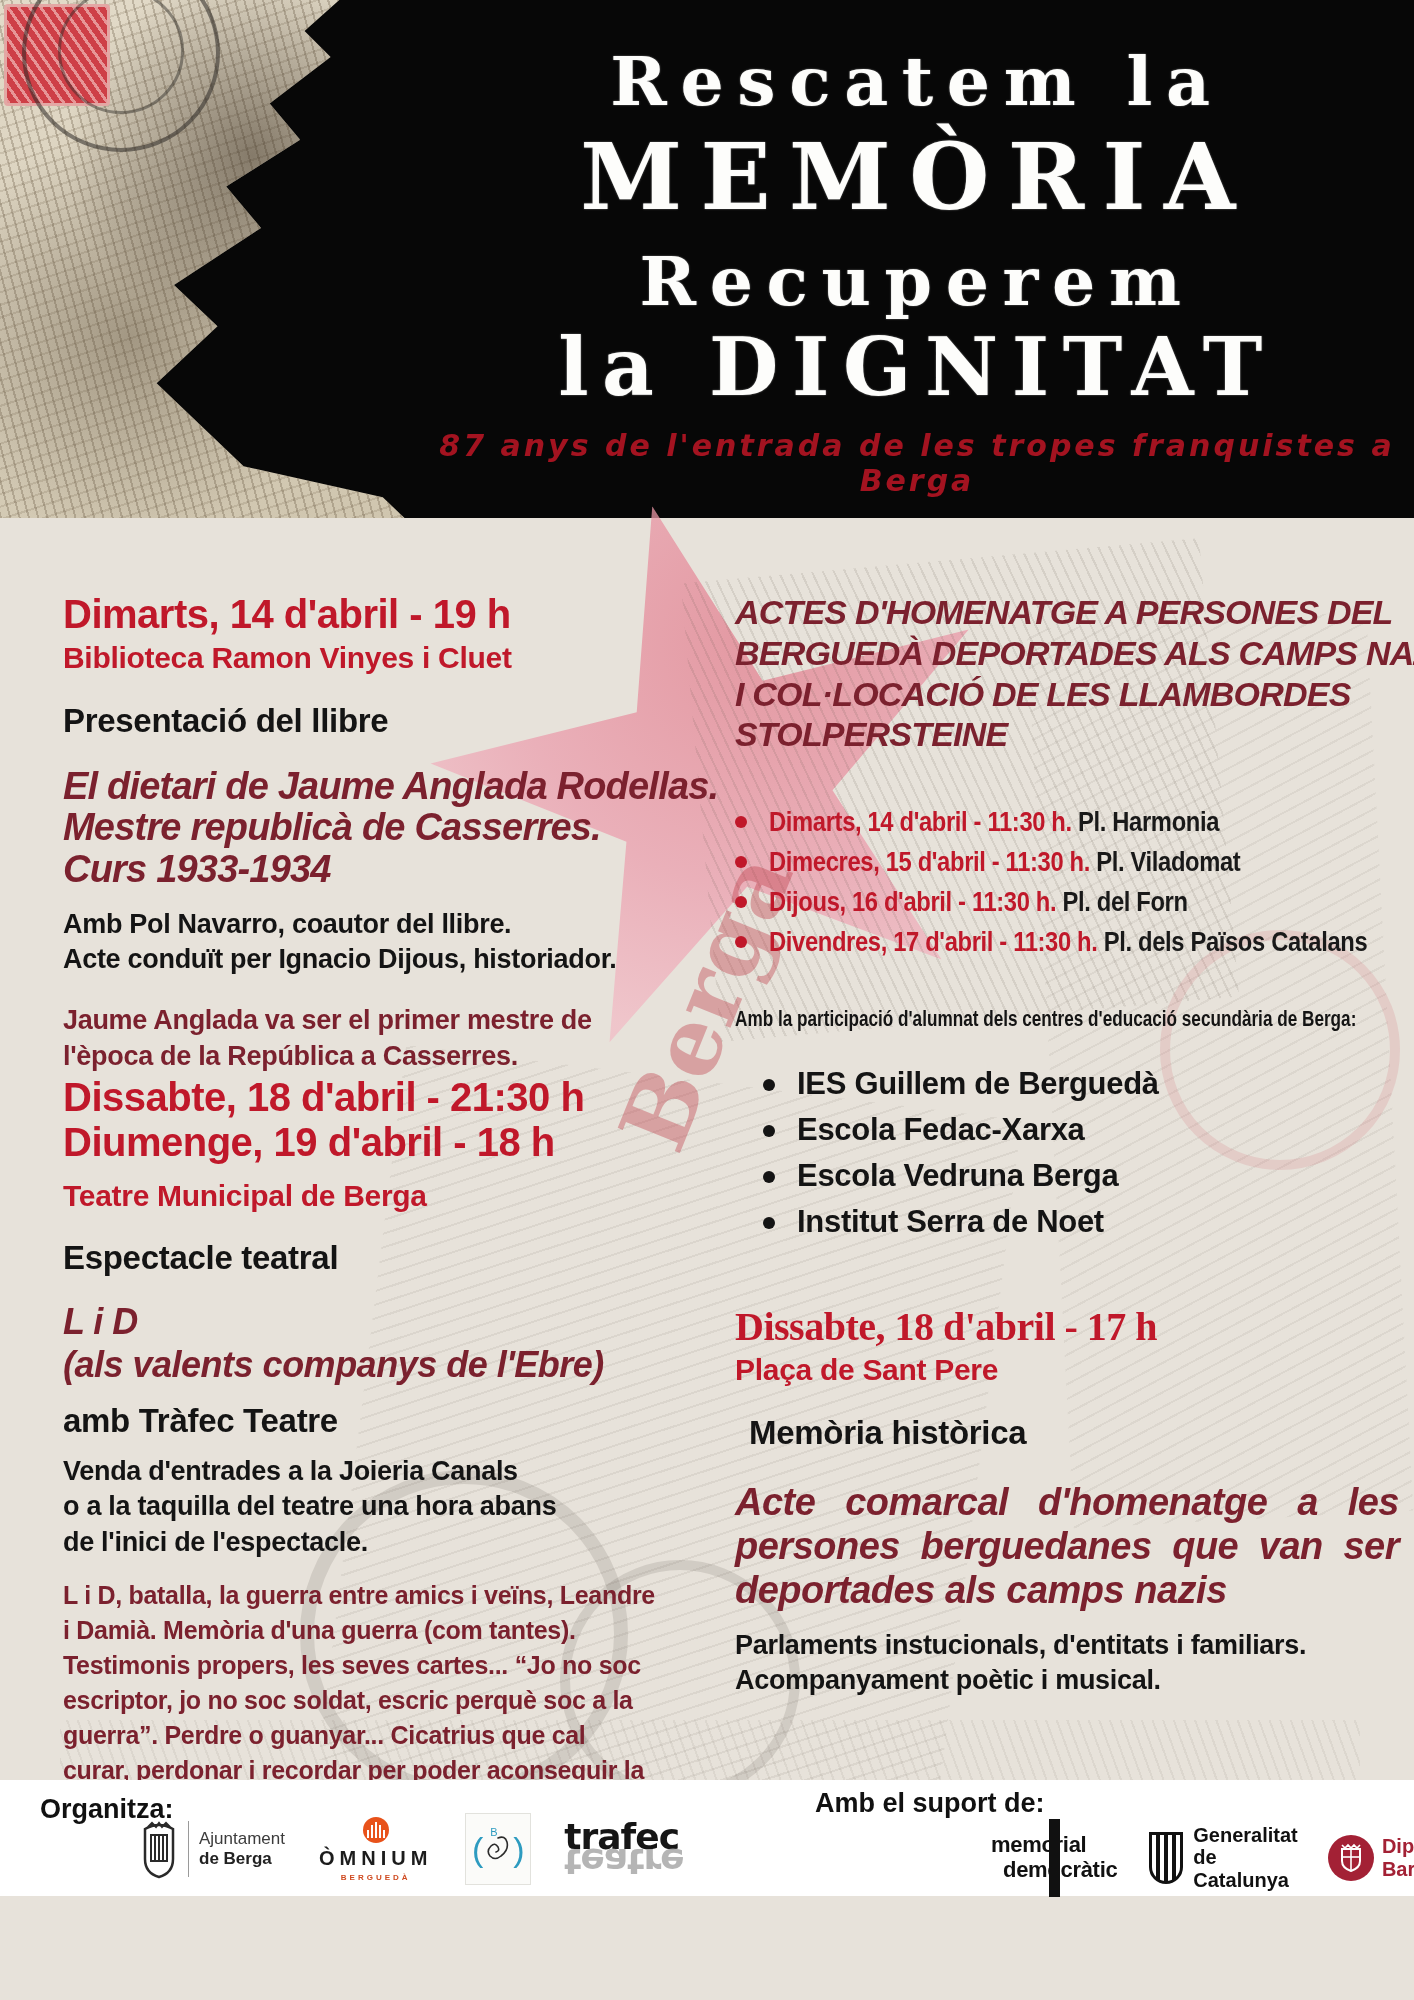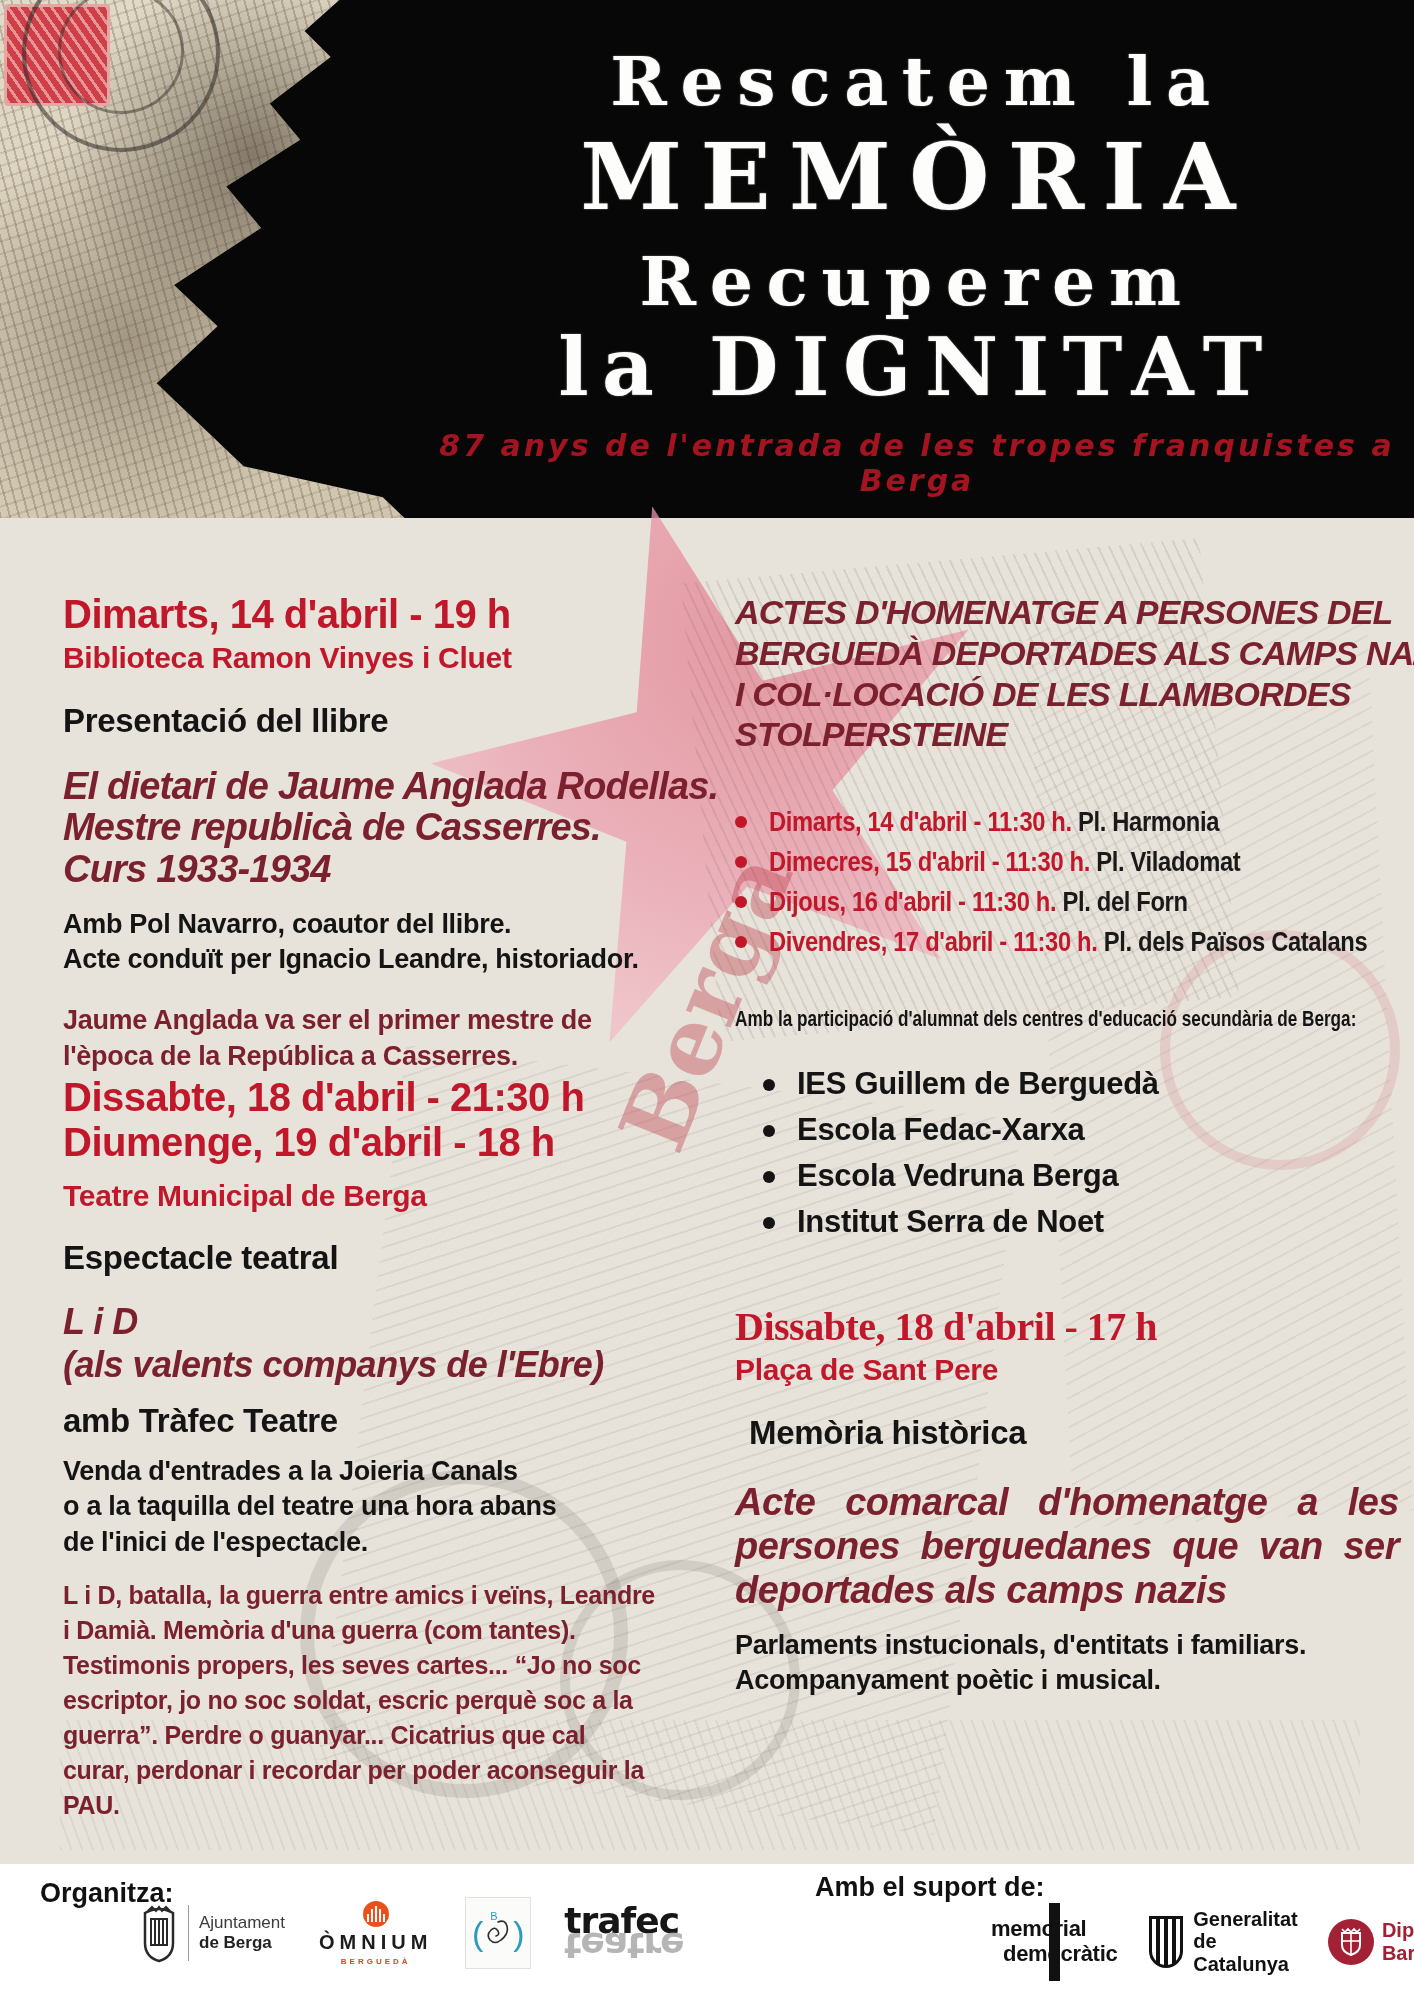--- a/index.html
+++ b/index.html
@@ -84,21 +84,21 @@
   .sched{list-style:none;margin:0;padding:0;}
   .sched li{display:flex;align-items:baseline;margin-bottom:9px;}
   .dot{width:12px;height:12px;border-radius:50%;background:#c0182a;flex:0 0 12px;margin-right:22px;position:relative;top:-3px;}
   .dot.blackdot{background:#141414;}
   .sq{transform:scaleX(.88);transform-origin:0 50%;white-space:nowrap;font-size:27px;font-weight:700;letter-spacing:-.4px;}
   .schools{list-style:none;margin:0;padding:0 0 0 28px;}
   .schools li{display:flex;align-items:baseline;margin-bottom:10px;font-size:31px;font-weight:700;color:#141414;letter-spacing:-.3px;}
   .participation{font-size:22px;font-weight:700;color:#141414;transform:scaleX(.78);transform-origin:0 50%;white-space:nowrap;}
   .acte-title{font-size:38px;font-weight:700;font-style:italic;line-height:1.16;text-align:justify;letter-spacing:-.5px;}
   
-  .footer{position:absolute;left:0;top:1864px;width:1414px;height:136px;background:#ffffff;}
+  .footer{position:absolute;left:0;top:1780px;width:1414px;height:116px;background:#ffffff;}
   .org-label{position:absolute;left:40px;top:14px;font-size:27px;font-weight:700;color:#111;}
   .sup-label{position:absolute;left:815px;top:8px;font-size:27px;font-weight:700;color:#111;}
   .logo-row{position:absolute;display:flex;align-items:center;}
   .row-org{left:140px;top:34px;gap:34px;}
   .row-sup{left:985px;top:44px;gap:26px;}
   .aj{display:flex;align-items:center;gap:10px;}
   .crest{width:38px;height:60px;}
   .aj-div{width:1px;height:56px;background:#9a9a9a;}
   .aj-text{font-size:17px;line-height:1.15;color:#3c3c3c;}
   .aj-text b{color:#222;}
@@ -158,21 +158,21 @@
     <div class="h-date red">Dimarts, 14 d'abril - 19 h</div>
     <div class="h-venue red">Biblioteca Ramon Vinyes i Cluet</div>
     <div class="h-kind">Presentació del llibre</div>
     <div class="book-title maroon">
       <div>El dietari de Jaume Anglada Rodellas.</div>
       <div>Mestre republicà de Casserres.</div>
       <div>Curs 1933-1934</div>
     </div>
     <div class="small-bold" style="margin-top:16px;">
       <div>Amb Pol Navarro, coautor del llibre.</div>
-      <div>Acte conduït per Ignacio Leandre, historiador.</div>
+      <div>Acte conduït per Ignacio Dijous, historiador.</div>
     </div>
     <div class="note maroon" style="margin-top:26px;width:560px;">Jaume Anglada va ser el primer mestre de l'època de la República a Casserres.</div>
 
     <div class="h-date red" style="">Dissabte, 18 d'abril - 21:30 h</div>
     <div class="h-date red">Diumenge, 19 d'abril - 18 h</div>
     <div class="h-venue red" style="margin-top:14px;">Teatre Municipal de Berga</div>
     <div class="h-kind">Espectacle teatral</div>
     <div class="show-title maroon" style="margin-top:24px;">
       <div>L i D</div>
       <div>(als valents companys de l'Ebre)</div>

